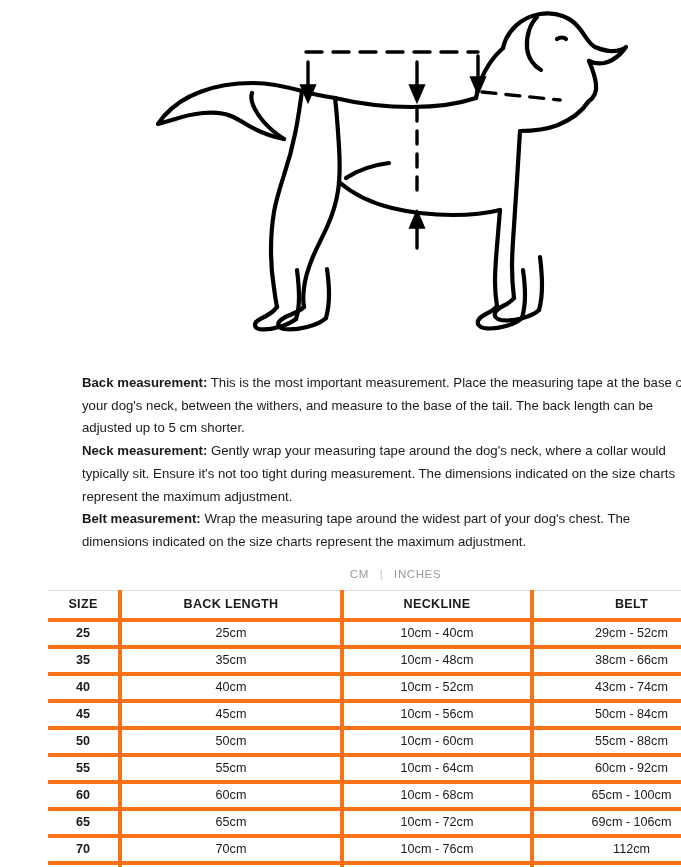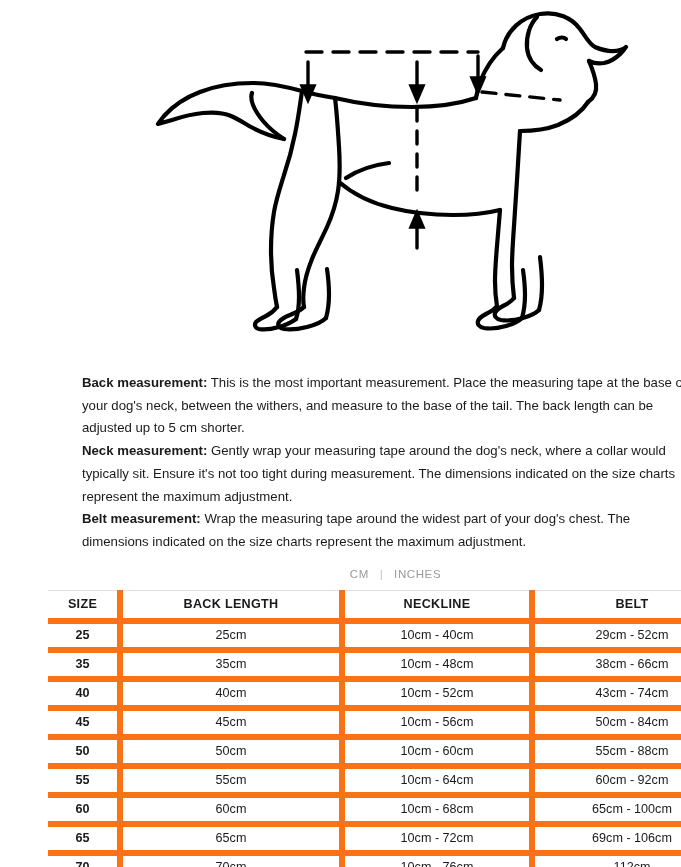--- a/index.html
+++ b/index.html
@@ -71,21 +71,21 @@
 
   
   table.size-table {
     width: 681px;
     border-collapse: collapse;
     font-size: 12.6px;
     table-layout: fixed;
   }
   table.size-table th,
   table.size-table td {
-    border: 6px solid #f97316;
+    border: 4px solid #f97316;
     text-align: center;
     padding: 4px 2px;
     height: 15px;
   }
   table.size-table th {
     font-weight: bold;
     font-size: 12.6px;
     letter-spacing: 0.3px;
     padding: 6px 17px;
   }

